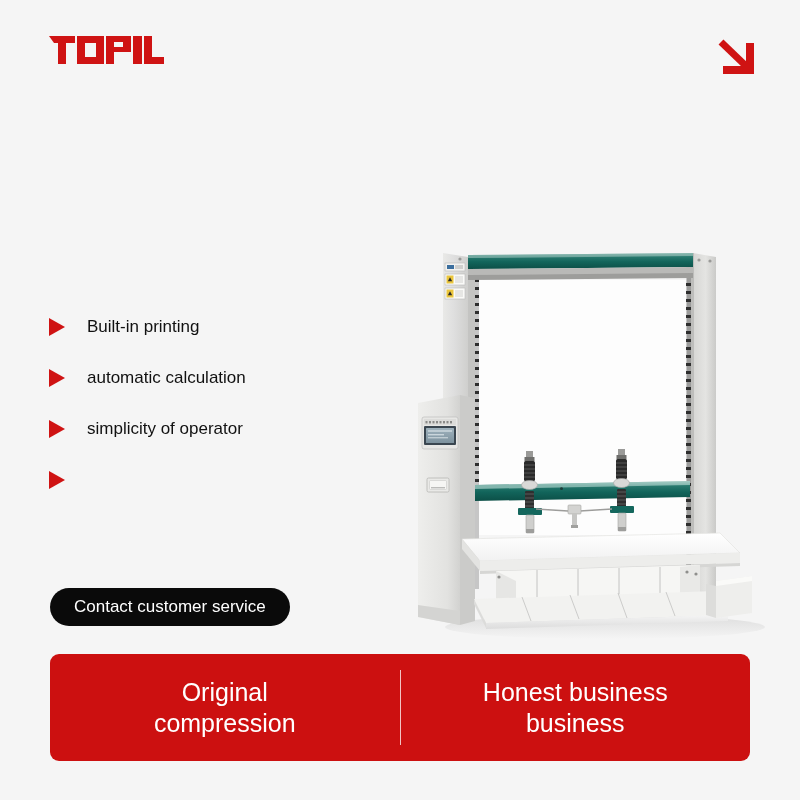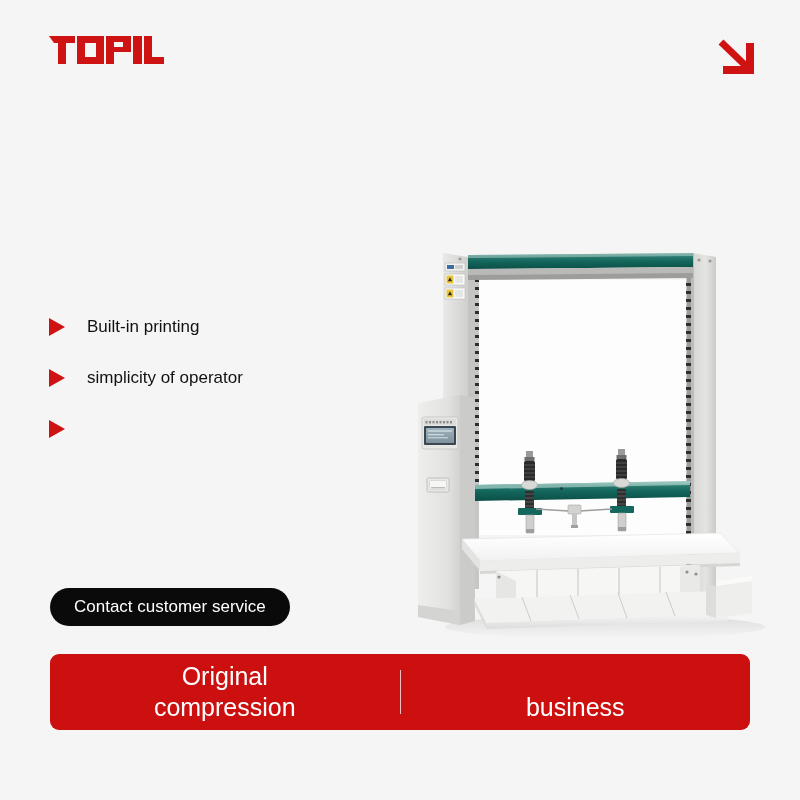--- a/index.html
+++ b/index.html
@@ -83,21 +83,21 @@
     display:flex; align-items:center; justify-content:flex-start;
     background:#0a0a0a; color:#fff;
     border-radius:19px;
     font-size:17px;
     cursor:pointer; user-select:none;
   }
 
   
   .bottom-banner {
     position:absolute; left:50px; top:654px;
-    width:700px; height:76px;
+    width:700px; height:107px;
     background:#cc1010;
     border-radius:9px;
     display:flex; align-items:stretch;
   }
   .banner-cell {
     flex:1; display:flex; align-items:center; justify-content:center;
     text-align:center; color:#fff;
     font-size:25px; line-height:31px;
     padding:0 10px;
   }
@@ -128,20 +128,24 @@
   </div>
 
 
   <div class="features">
     <div class="feature-row">
       <span class="bullet-tri"></span>
       <span class="feature-label">Built-in printing</span>
     </div>
     <div class="feature-row">
       <span class="bullet-tri"></span>
+      <span class="feature-label">automatic calculation</span>
+    </div>
+    <div class="feature-row">
+      <span class="bullet-tri"></span>
       <span class="feature-label">simplicity of operator</span>
     </div>
     <div class="feature-row">
       <span class="bullet-tri"></span>
     </div>
   </div>
 
   <div class="cta-pill">
     <span>Contact customer service</span>
   </div>
@@ -149,21 +153,21 @@
   <div class="bottom-banner">
     <div class="banner-cell">
       <span>
         <span>Original</span><br>
         <span>compression</span>
       </span>
     </div>
     <div class="banner-divider"></div>
     <div class="banner-cell">
       <span>
-        <br>
+        <span>Honest business</span><br>
         <span>business</span>
       </span>
     </div>
   </div>
 
   <div class="machine" aria-label="Carton compression testing machine">
     <svg viewBox="0 0 400 410" xmlns="http://www.w3.org/2000/svg">
       <defs>
         <linearGradient id="colShade" x1="0" y1="0" x2="1" y2="0">
           <stop offset="0%" stop-color="#e9e9e7"></stop>

